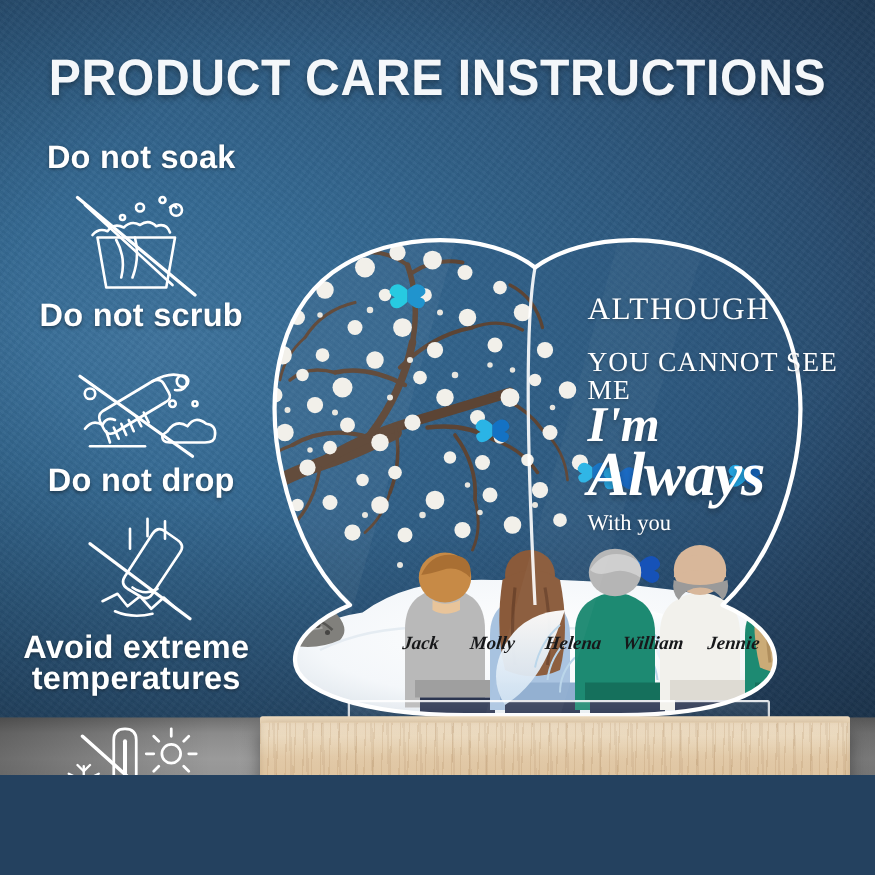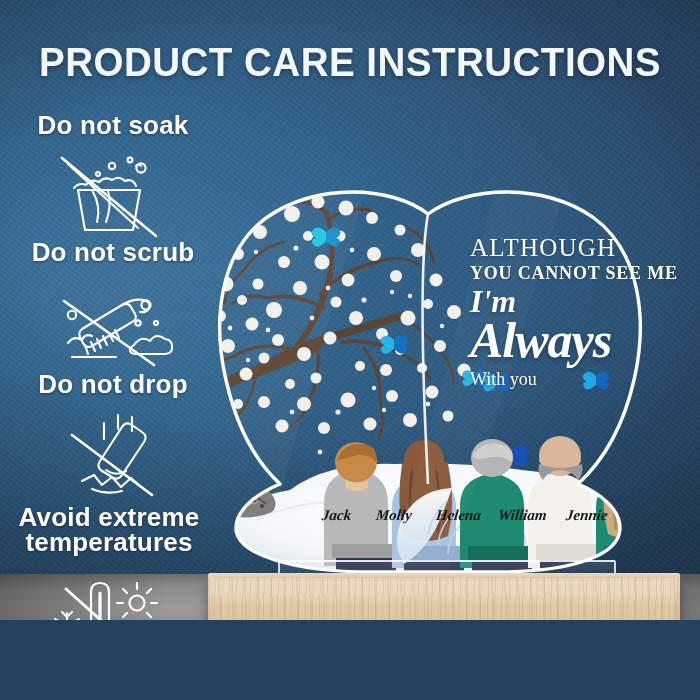--- a/index.html
+++ b/index.html
@@ -60,23 +60,23 @@
   
   .plaque{position:absolute;left:196px;top:188px;width:460px;height:392px;}
   .plaque svg{position:absolute;left:0;top:0;}
 
   .plaque-text{
     position:absolute;left:470px;top:234px;width:215px;text-align:left;
     color:#fff;pointer-events:none;
   }
   .q-1{font-family:"Liberation Serif",serif;font-size:25px;letter-spacing:1.2px;line-height:27px;
        text-shadow:0 1px 3px rgba(0,0,0,.30);}
-  .q-2{font-family:"Liberation Serif",serif;font-size:18px;letter-spacing:.8px;line-height:22px;
-       margin-top:1px;text-shadow:0 1px 3px rgba(0,0,0,.30);font-weight:bold;}
-  .q-3{font-family:"Liberation Serif",serif;font-style:italic;font-size:32px;line-height:30px;
+  .q-2{font-family:"Liberation Serif",serif;font-size:22px;letter-spacing:.8px;line-height:22px;
+       margin-top:18px;text-shadow:0 1px 3px rgba(0,0,0,.30);}
+  .q-3{font-family:"Liberation Serif",serif;font-style:italic;font-size:40px;line-height:30px;
        margin-top:2px;font-weight:bold;text-shadow:0 1px 4px rgba(0,0,0,.32);}
   .q-4{font-family:"Liberation Serif",serif;font-style:italic;font-size:50px;line-height:48px;
        font-weight:bold;letter-spacing:-1px;text-shadow:0 2px 5px rgba(0,0,0,.32);}
   .q-5{font-family:"Liberation Serif",serif;font-size:18px;line-height:28px;margin-top:1px;
        text-shadow:0 1px 3px rgba(0,0,0,.30);}
 
   
   .names{position:absolute;left:308px;top:505px;width:260px;height:24px;}
   .name{
     position:absolute;top:0;color:#17181a;font-size:15px;line-height:20px;

